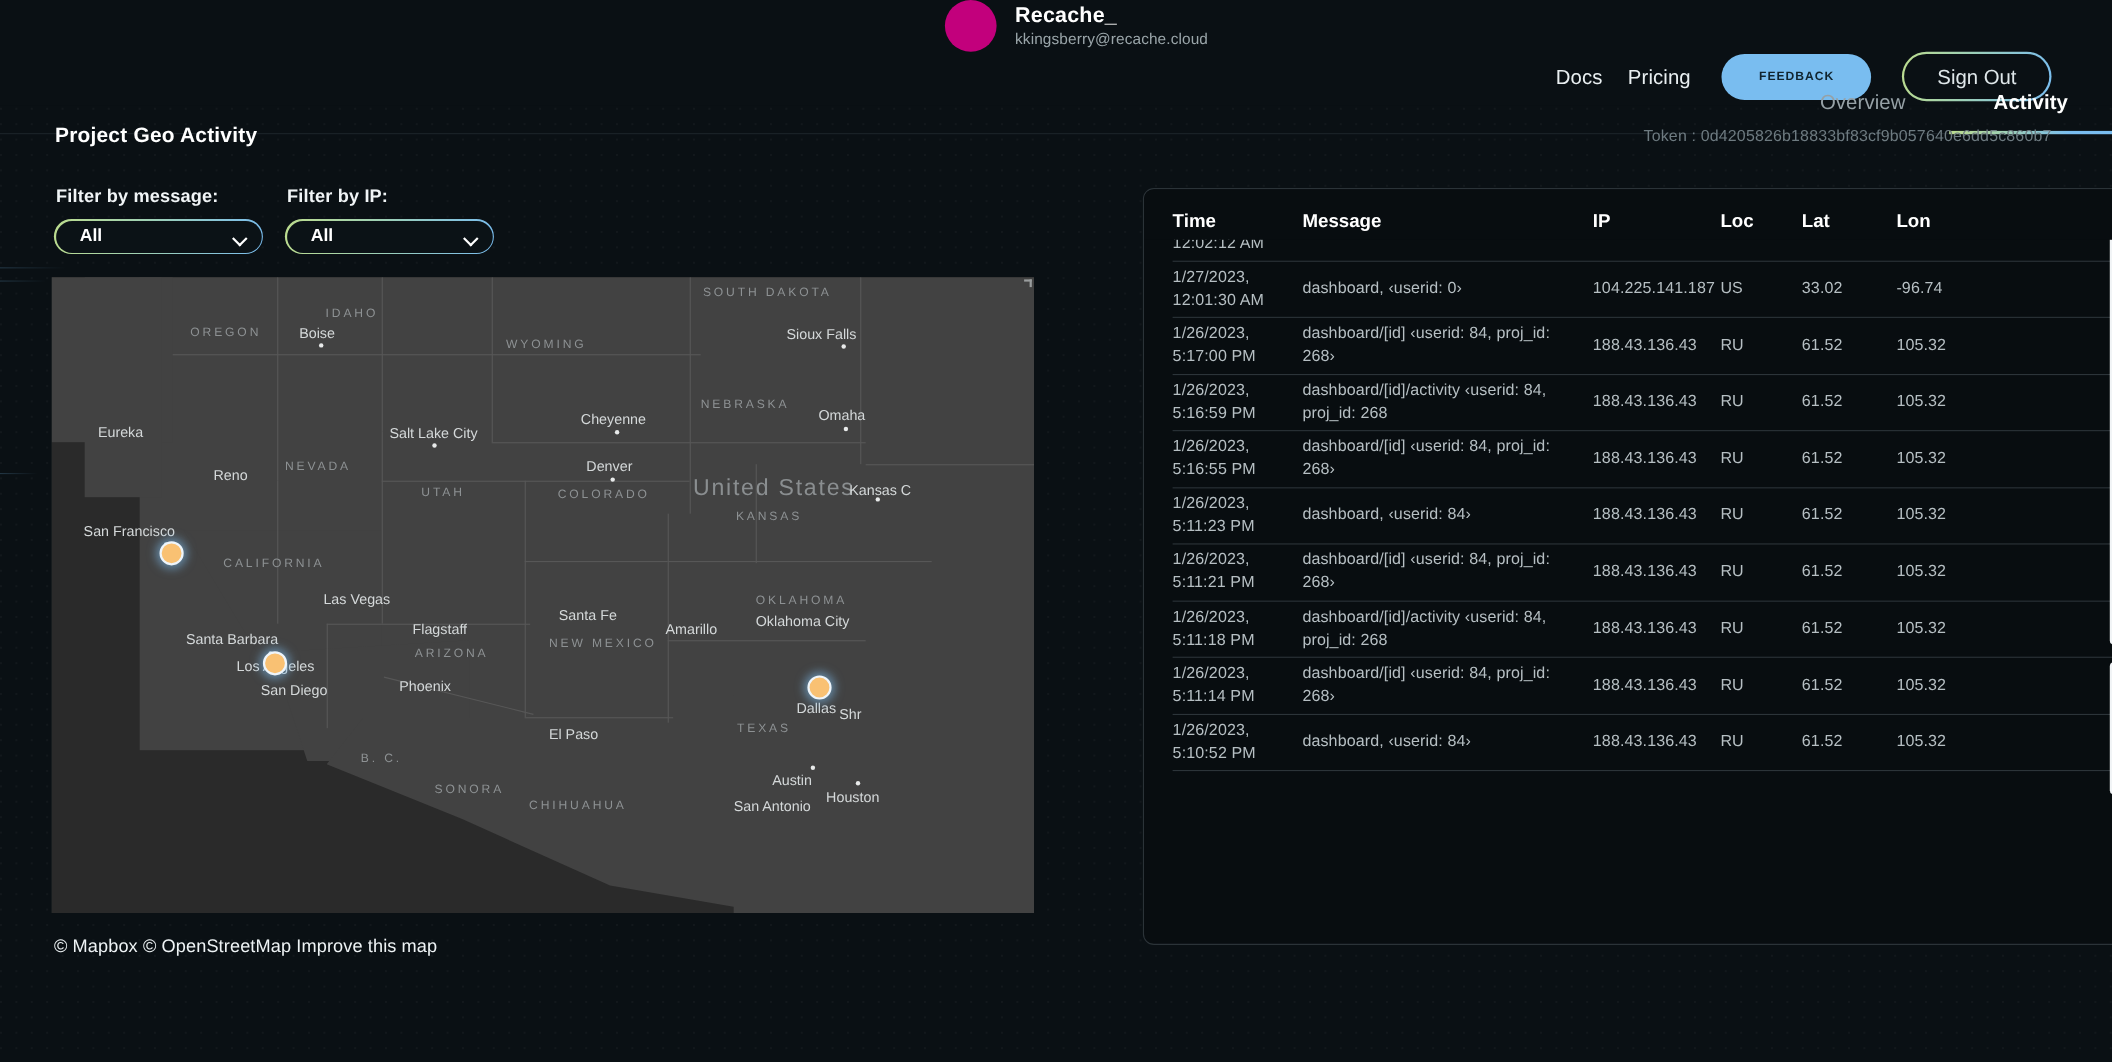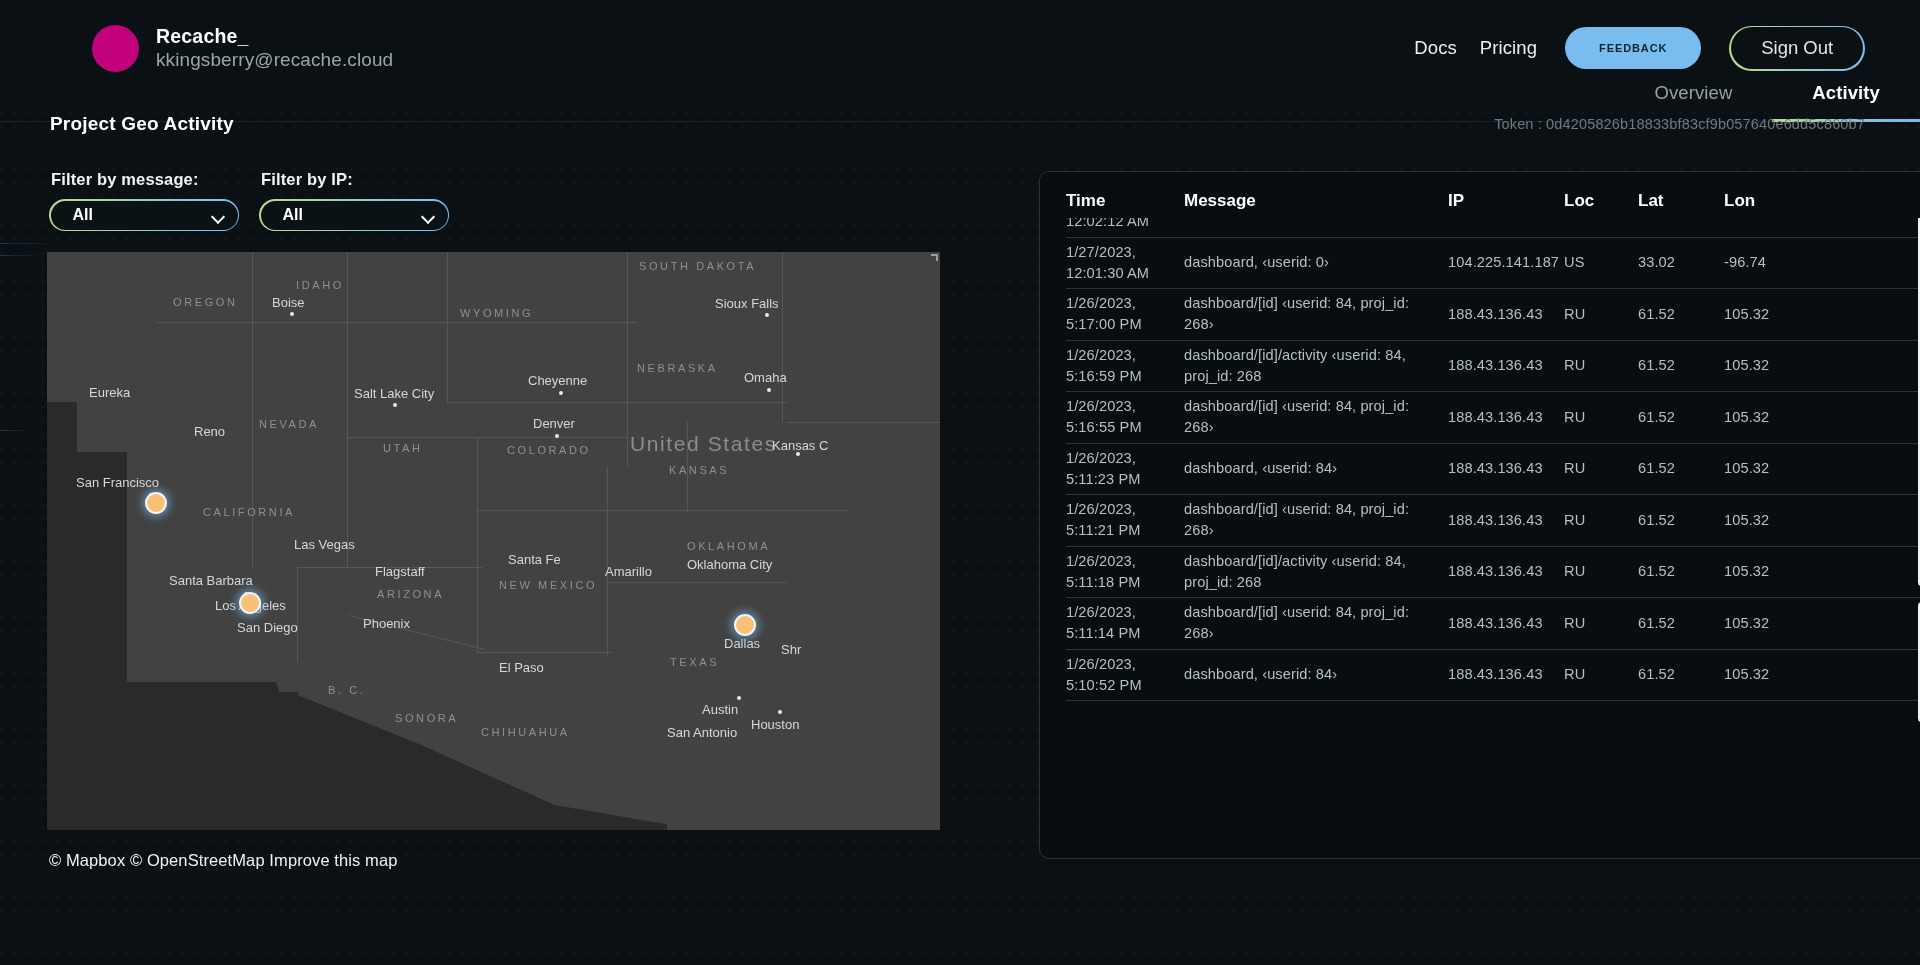--- a/index.html
+++ b/index.html
@@ -23,20 +23,21 @@
   }
 
   
   .header {
     position: relative;
     height: 96px;
     background: #0a1014;
     display: flex;
     align-items: center;
     padding: 0 55px 0 92px;
+    flex-direction: column;
   }
 
   .brand {
     display: flex;
     align-items: center;
     gap: 17px;
   }
 
   .avatar {
     width: 47px;
@@ -49,21 +50,21 @@
   .brand-text { display: flex; flex-direction: column; line-height: 1.22; }
 
   .brand-name {
     font-size: 19.5px;
     font-weight: 700;
     color: #ffffff;
     letter-spacing: 0.2px;
   }
 
   .brand-email {
-    font-size: 19px;
+    font-size: 14px;
     color: #9aa5a9;
     letter-spacing: 0.1px;
   }
 
   .header-right {
     margin-left: auto;
     display: flex;
     align-items: center;
     gap: 28px;
   }
@@ -605,21 +606,21 @@
         <span class="map-label lbl-city" style="left:168px; top:346px;">Los Angeles</span>
 
         <span class="map-label lbl-city" style="left:190px; top:368px;">San Diego</span>
 
         <span class="map-label lbl-city" style="left:316px; top:364px;">Phoenix</span>
 
         <span class="map-label lbl-city" style="left:452px; top:408px;">El Paso</span>
 
         <span class="map-label lbl-city" style="left:677px; top:384px;">Dallas</span>
 
-        <span class="map-label lbl-city" style="left:734px; top:390px;">Shr</span>
+        <span class="map-label lbl-city" style="left:716px; top:390px;">Shr</span>
 
         <span class="map-label lbl-city" style="left:655px; top:450px;">Austin</span>
         <span class="city-dot" style="left:690px; top:444px;"></span>
 
         <span class="map-label lbl-city" style="left:704px; top:465px;">Houston</span>
         <span class="city-dot" style="left:731px; top:458px;"></span>
 
         <span class="map-label lbl-city" style="left:620px; top:473px;">San Antonio</span>
 
         <div class="marker" style="left:109px; top:251px;"></div>

